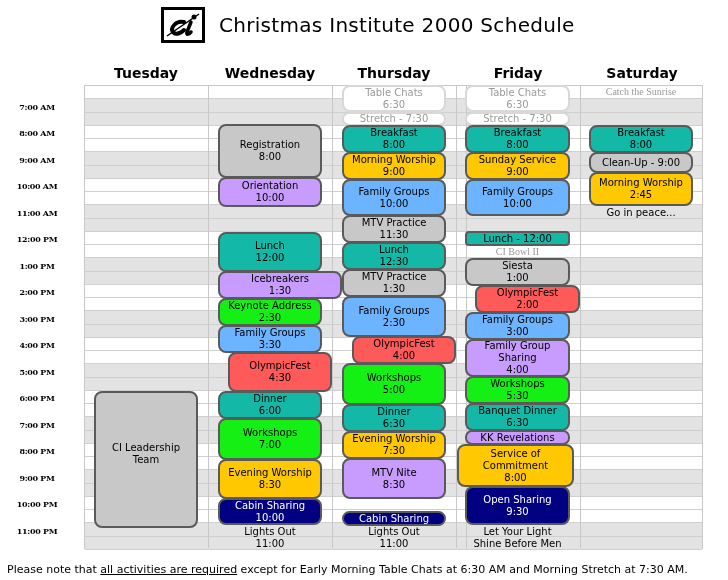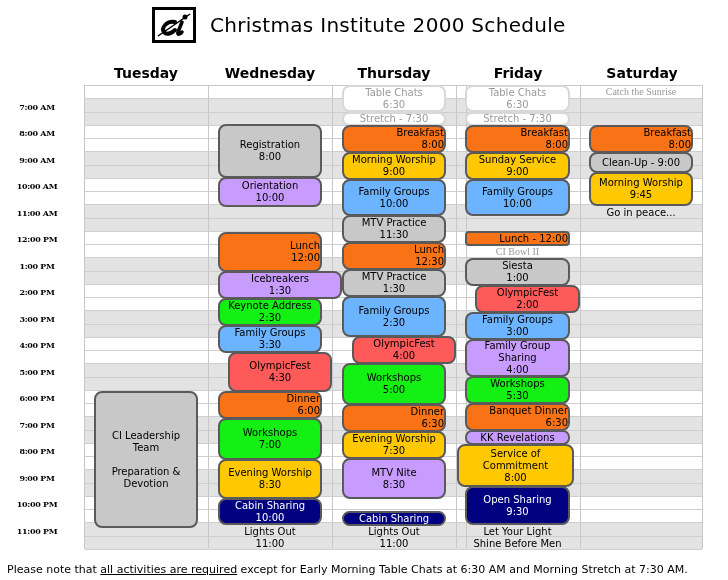--- a/index.html
+++ b/index.html
@@ -1,33 +1,33 @@
 <!DOCTYPE html>
 <html><head>
 <meta charset="utf-8">
 <style>
   html, body { margin:0; padding:0; background:#ffffff; }
   body { width:728px; height:580px; position:relative; overflow:hidden;
          font-family:"DejaVu Sans", sans-serif; color:#000; }
-  .title-wrap { position:absolute; left:152px; top:6px; height:38px; display:flex; align-items:center; }
+  .title-wrap { position:absolute; left:161px; top:6px; height:38px; display:flex; align-items:center; }
   .logo { width:44px; height:36px; border:3px solid #000; box-sizing:border-box; position:relative; background:#fff; margin-right:14px; }
   .logo svg { position:absolute; left:0; top:0; }
   .title { font-size:20px; letter-spacing:0.3px; font-family:"DejaVu Sans", sans-serif; }
   .day-head { position:absolute; top:65px; font-size:14px; font-weight:bold; text-align:center; width:124px; }
   .grid { position:absolute; left:84px; top:85px; width:619px; height:464px; border:1px solid #c8c8c8; box-sizing:border-box; }
   .row { position:absolute; left:0; width:100%; height:13.25px; box-sizing:border-box; border-bottom:1px solid #cfcfcf; }
   .row.gray { background:#e3e3e3; }
   .vline { position:absolute; top:0; bottom:0; width:1px; background:#c8c8c8; }
   .tlabel { position:absolute; left:0; width:74px; text-align:center; font-size:8px; font-weight:bold; font-family:"DejaVu Serif", serif; letter-spacing:-0.3px; }
   .ev { position:absolute; box-sizing:border-box; border:2px solid #5a5a5a; border-radius:8px; text-align:center;
         font-size:10px; line-height:12px; display:flex; flex-direction:column; justify-content:center; overflow:hidden; }
   .ev.flat { border:none; background:transparent; }
   .ev.ghost { border:2px solid #d8d8d8; color:#9a9a9a; background:#fff; }
   .ev.ghost-flat { border:none; color:#9a9a9a; background:transparent;font-family:Liberation Serif, serif; }
-  .white { background:#f97316;align-items:flex-end; }
+  .white { background:#14b8a6; }
   .gray { background:#c8c8c8; }
   .purple { background:#c89cff; }
   .gold { background:#ffc800; }
   .blue { background:#6cb4ff; }
   .green { background:#14f014; }
   .red { background:#ff5a5a;margin-left:10px; }
   .navy { background:#000080; color:#fff; }
   .footer { position:absolute; left:7px; top:563px; font-size:11px; white-space:nowrap; }
   .footer u { text-decoration:underline;margin-top:15px; }
 </style>
@@ -111,21 +111,20 @@
   <div class="vline" style="left:123px"></div>
   <div class="vline" style="left:247px"></div>
   <div class="vline" style="left:371px"></div>
   <div class="vline" style="left:381px"></div>
   <div class="vline" style="left:495px"></div>
 </div>
 
 <div class="ev gray" style="left:94px;top:391px;width:104px;height:137px">
   <div style="padding:0 14px">CI Leadership Team</div>
   <div style="height:12px"></div>
-  <div style="padding:0 14px">Preparation &amp; Devotion</div>
 </div>
 
 <div class="ev gray" style="left:218px;top:124px;width:104px;height:54px">
     <div>Registration</div>
     <div>8:00</div>
   </div>
 <div class="ev purple" style="left:218px;top:177px;width:104px;height:30px">
     <div>Orientation</div>
     <div>10:00</div>
   </div>
@@ -303,19 +302,19 @@
   </div>
 <div class="ev white" style="left:589px;top:125px;width:104px;height:28px">
     <div>Breakfast</div>
     <div>8:00</div>
   </div>
 <div class="ev gray" style="left:589px;top:152px;width:104px;height:21px">
     <div>Clean-Up - 9:00</div>
   </div>
 <div class="ev gold" style="left:589px;top:172px;width:104px;height:34px">
     <div>Morning Worship</div>
-    <div>9:45</div>
+    <div>2:45</div>
   </div>
 <div class="ev flat" style="left:589px;top:206px;width:104px;height:13px">
     <div>Go in peace...</div>
   </div>
 
 <div class="footer"><span>Please note that </span><u>all activities are required</u><span> except for Early Morning Table Chats at 6:30 AM and Morning Stretch at 7:30 AM.</span></div>
 
 </body></html>

